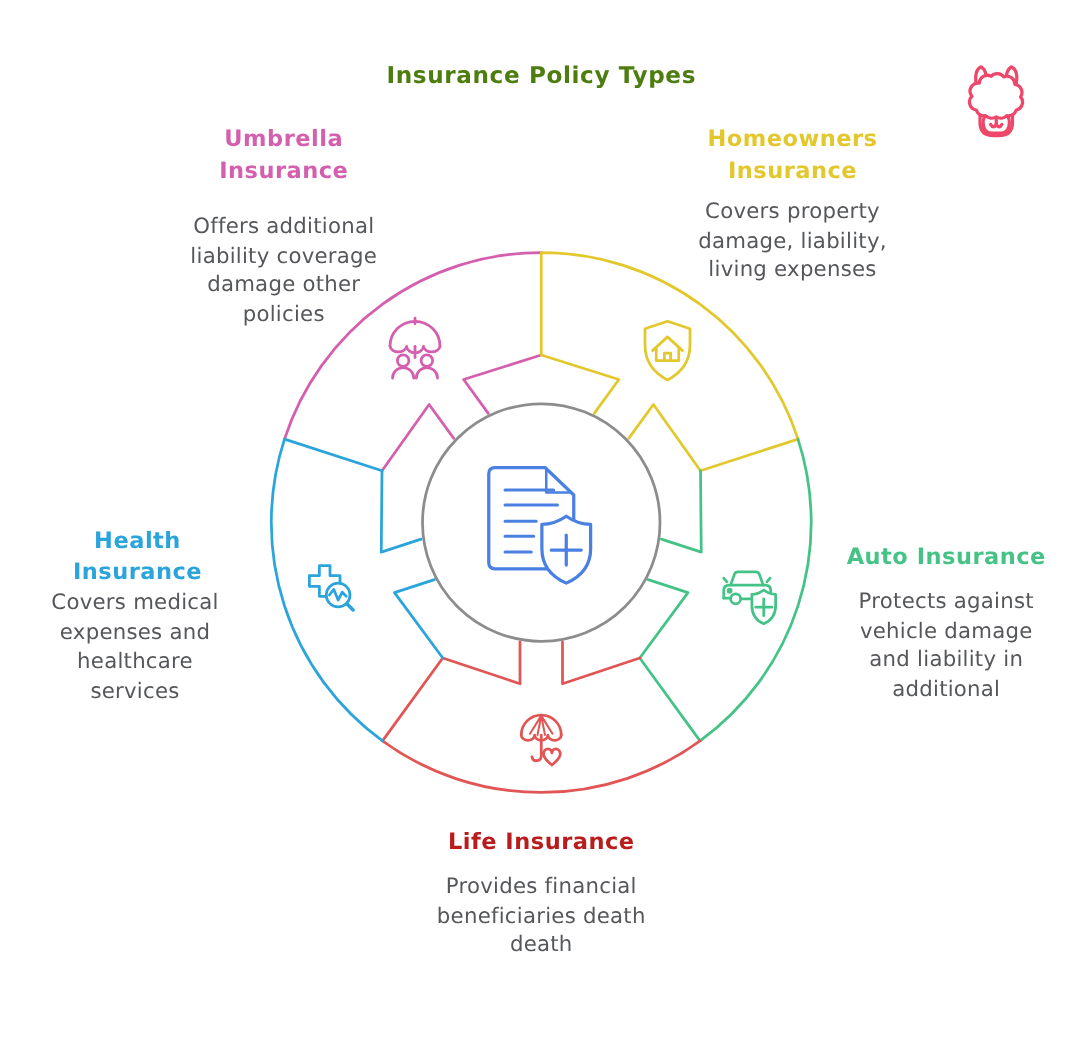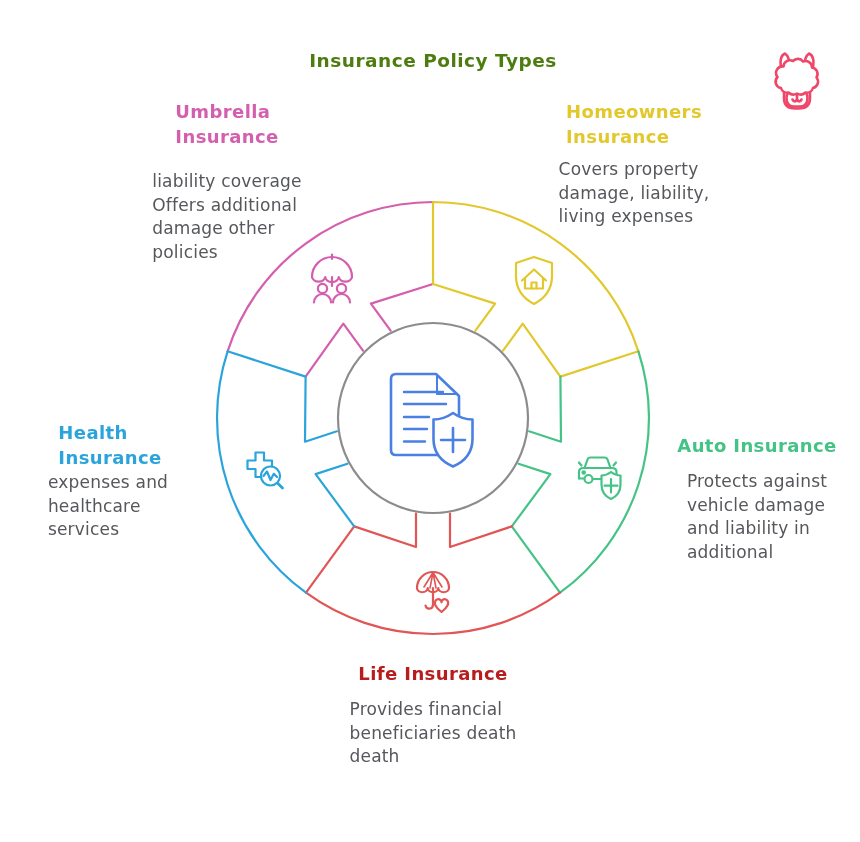--- a/index.html
+++ b/index.html
@@ -2,21 +2,21 @@
 <html><head>
 <meta charset="utf-8">
 <style>
   html,body{margin:0;padding:0}
   body{width:860px;height:842px;background:#ffffff;position:relative;overflow:hidden;
        font-family:"DejaVu Sans","Liberation Sans",sans-serif;}
   .title{position:absolute;left:433px;top:50px;transform:translateX(-50%);
          font-size:18.5px;font-weight:bold;color:#4d7c0f;letter-spacing:.5px;white-space:nowrap}
   .wheel-svg{position:absolute;left:0;top:0}
   .alpaca-svg{position:absolute;left:762px;top:50px}
-  .block{position:absolute;transform:translateX(-50%);white-space:nowrap}
+  .block{position:absolute;transform:translateX(-50%);text-align:center;white-space:nowrap}
   .heading{font-weight:bold;font-size:18px;line-height:25px;letter-spacing:.4px}
   .body-text{font-size:17px;line-height:23.5px;color:#55575b;letter-spacing:.2px}
   svg path, svg circle{vector-effect:none}
 </style>
 </head>
 <body>
 
 <div class="title">Insurance Policy Types</div>
 
 <svg class="alpaca-svg" width="70" height="72" viewBox="0 0 70 72">
@@ -104,22 +104,22 @@
     <path fill="#ffffff" d="M453,413 C459.5,417.5 466,419.5 472.5,419.5 V439 C472.5,452.5 464.5,461.5 453,466.5 C441.5,461.5 433.5,452.5 433.5,439 V419.5 C440,419.5 446.5,417.5 453,413 Z"></path>
     <path d="M453,428 V452 M441,440 H465"></path>
   </g>
 </svg>
 
 <div class="block heading" style="left: 227px; top: 99px; color: rgb(212, 95, 174);">
   <div>Umbrella</div>
   <div>Insurance</div>
 </div>
 <div class="block body-text" style="left:227px;top:170px">
+  <div>Offers additional</div>
   <div>liability coverage</div>
-  <div>Offers additional</div>
   <div>damage other</div>
   <div>policies</div>
 </div>
 
 <div class="block heading" style="left: 634px; top: 99px; color: rgb(226, 200, 45);">
   <div>Homeowners</div>
   <div>Insurance</div>
 </div>
 <div class="block body-text" style="left:634px;top:158px">
   <div>Covers property</div>
@@ -144,16 +144,17 @@
   <div>Provides financial</div>
   <div>beneficiaries death</div>
   <div>death</div>
 </div>
 
 <div class="block heading" style="left: 110px; top: 420px; color: rgb(42, 164, 218);">
   <div>Health</div>
   <div>Insurance</div>
 </div>
 <div class="block body-text" style="left:108px;top:471px">
+  <div>Covers medical</div>
   <div>expenses and</div>
   <div>healthcare</div>
   <div>services</div>
 </div>
 
 </body></html>

